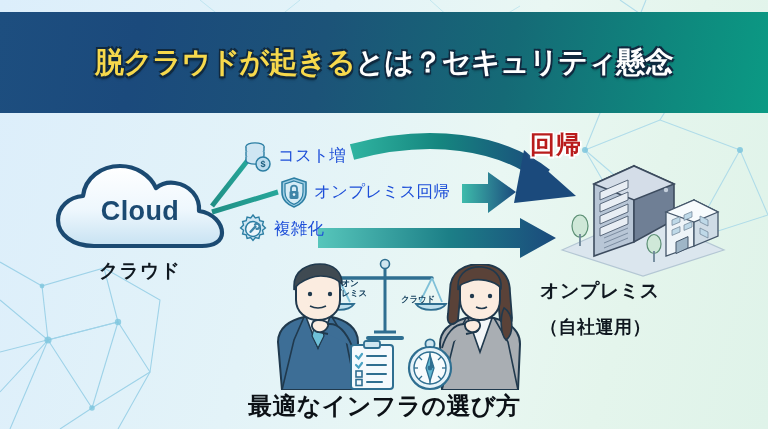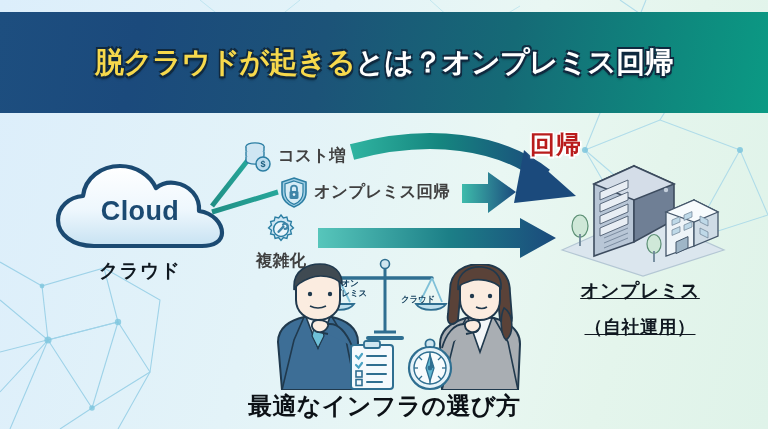--- a/index.html
+++ b/index.html
@@ -49,37 +49,37 @@
   }
   .cloud-text {
     position:absolute; left:0; top:0; width:180px; height:95px;
     display:flex; align-items:center; justify-content:center;
     font-size:27px; font-weight:bold; color:#1b4a72;
     letter-spacing:0.4px; padding-top:8px;
   }
   
   .reason { position:absolute; display:flex; align-items:center; gap:6px; }
   .reason-text {
-    font-size:16.5px; font-weight:bold; color:#404040;
+    font-size:16.5px; font-weight:normal; color:#1d4ed8;
     white-space:nowrap; letter-spacing:0.2px;
   }
   .r1 { left:242px; top:140px; }
   .r2 { left:280px; top:176px; }
-  .r3 { left:256px; top:214px;flex-direction:column; }
+  .r3 { left:238px; top:214px; }
   
   .kaiki {
     position:absolute; left:530px; top:128px;
     font-size:25px; font-weight:bold; color:#b91c1c;
     letter-spacing:1px;
     text-shadow:-1.5px -1.5px 0 #fff, 1.5px -1.5px 0 #fff, -1.5px 1.5px 0 #fff,
                 1.5px 1.5px 0 #fff, 0 0 4px #fff;
   }
   .onprem-cap {
     position:absolute; left:540px; top:278px; width:200px;
-    text-align:center; color:#101820; font-weight:bold;text-decoration:underline;
+    text-align:left; color:#101820; font-weight:bold;
   }
   .onprem-cap div:nth-child(1){ font-size:19px; letter-spacing:0.5px; }
   .onprem-cap div:nth-child(2){ font-size:18px; letter-spacing:0.5px; margin-top:11px;}
   
   .bottom-cap {
     position:absolute; left:248px; top:390px; width:290px;
     text-align:left; font-size:24px; font-weight:bold; color:#0c1116;
     letter-spacing:0.4px;
   }
   
@@ -134,21 +134,21 @@
       <circle cx="92" cy="408" r="2.8"></circle>
         <circle cx="42" cy="286" r="2.4"></circle>
     </g>
     <g stroke="#a5dbe9" stroke-width="1" fill="none" opacity="0.55">
       <path d="M200 0 L250 40 L300 0"></path>
       <path d="M430 0 L470 36 L520 6"></path>
     </g>
   </svg>
 
   <div class="banner">
-    <div class="banner-line"><span class="hl">脱クラウドが起きる</span><span>とは？オンプレミス回帰</span></div>
+    <div class="banner-line"><span class="hl">脱クラウドが起きる</span><span>とは？セキュリティ懸念</span></div>
   </div>
 
   <div class="cloud-wrap">
     <svg viewBox="0 0 180 95" width="180" height="95">
       <defs>
         <linearGradient id="cloudg" x1="0" y1="0" x2="0" y2="1">
           <stop offset="0%" stop-color="#ffffff"></stop>
           <stop offset="55%" stop-color="#eef7fd"></stop>
           <stop offset="100%" stop-color="#c7e2f2"></stop>
         </linearGradient>

